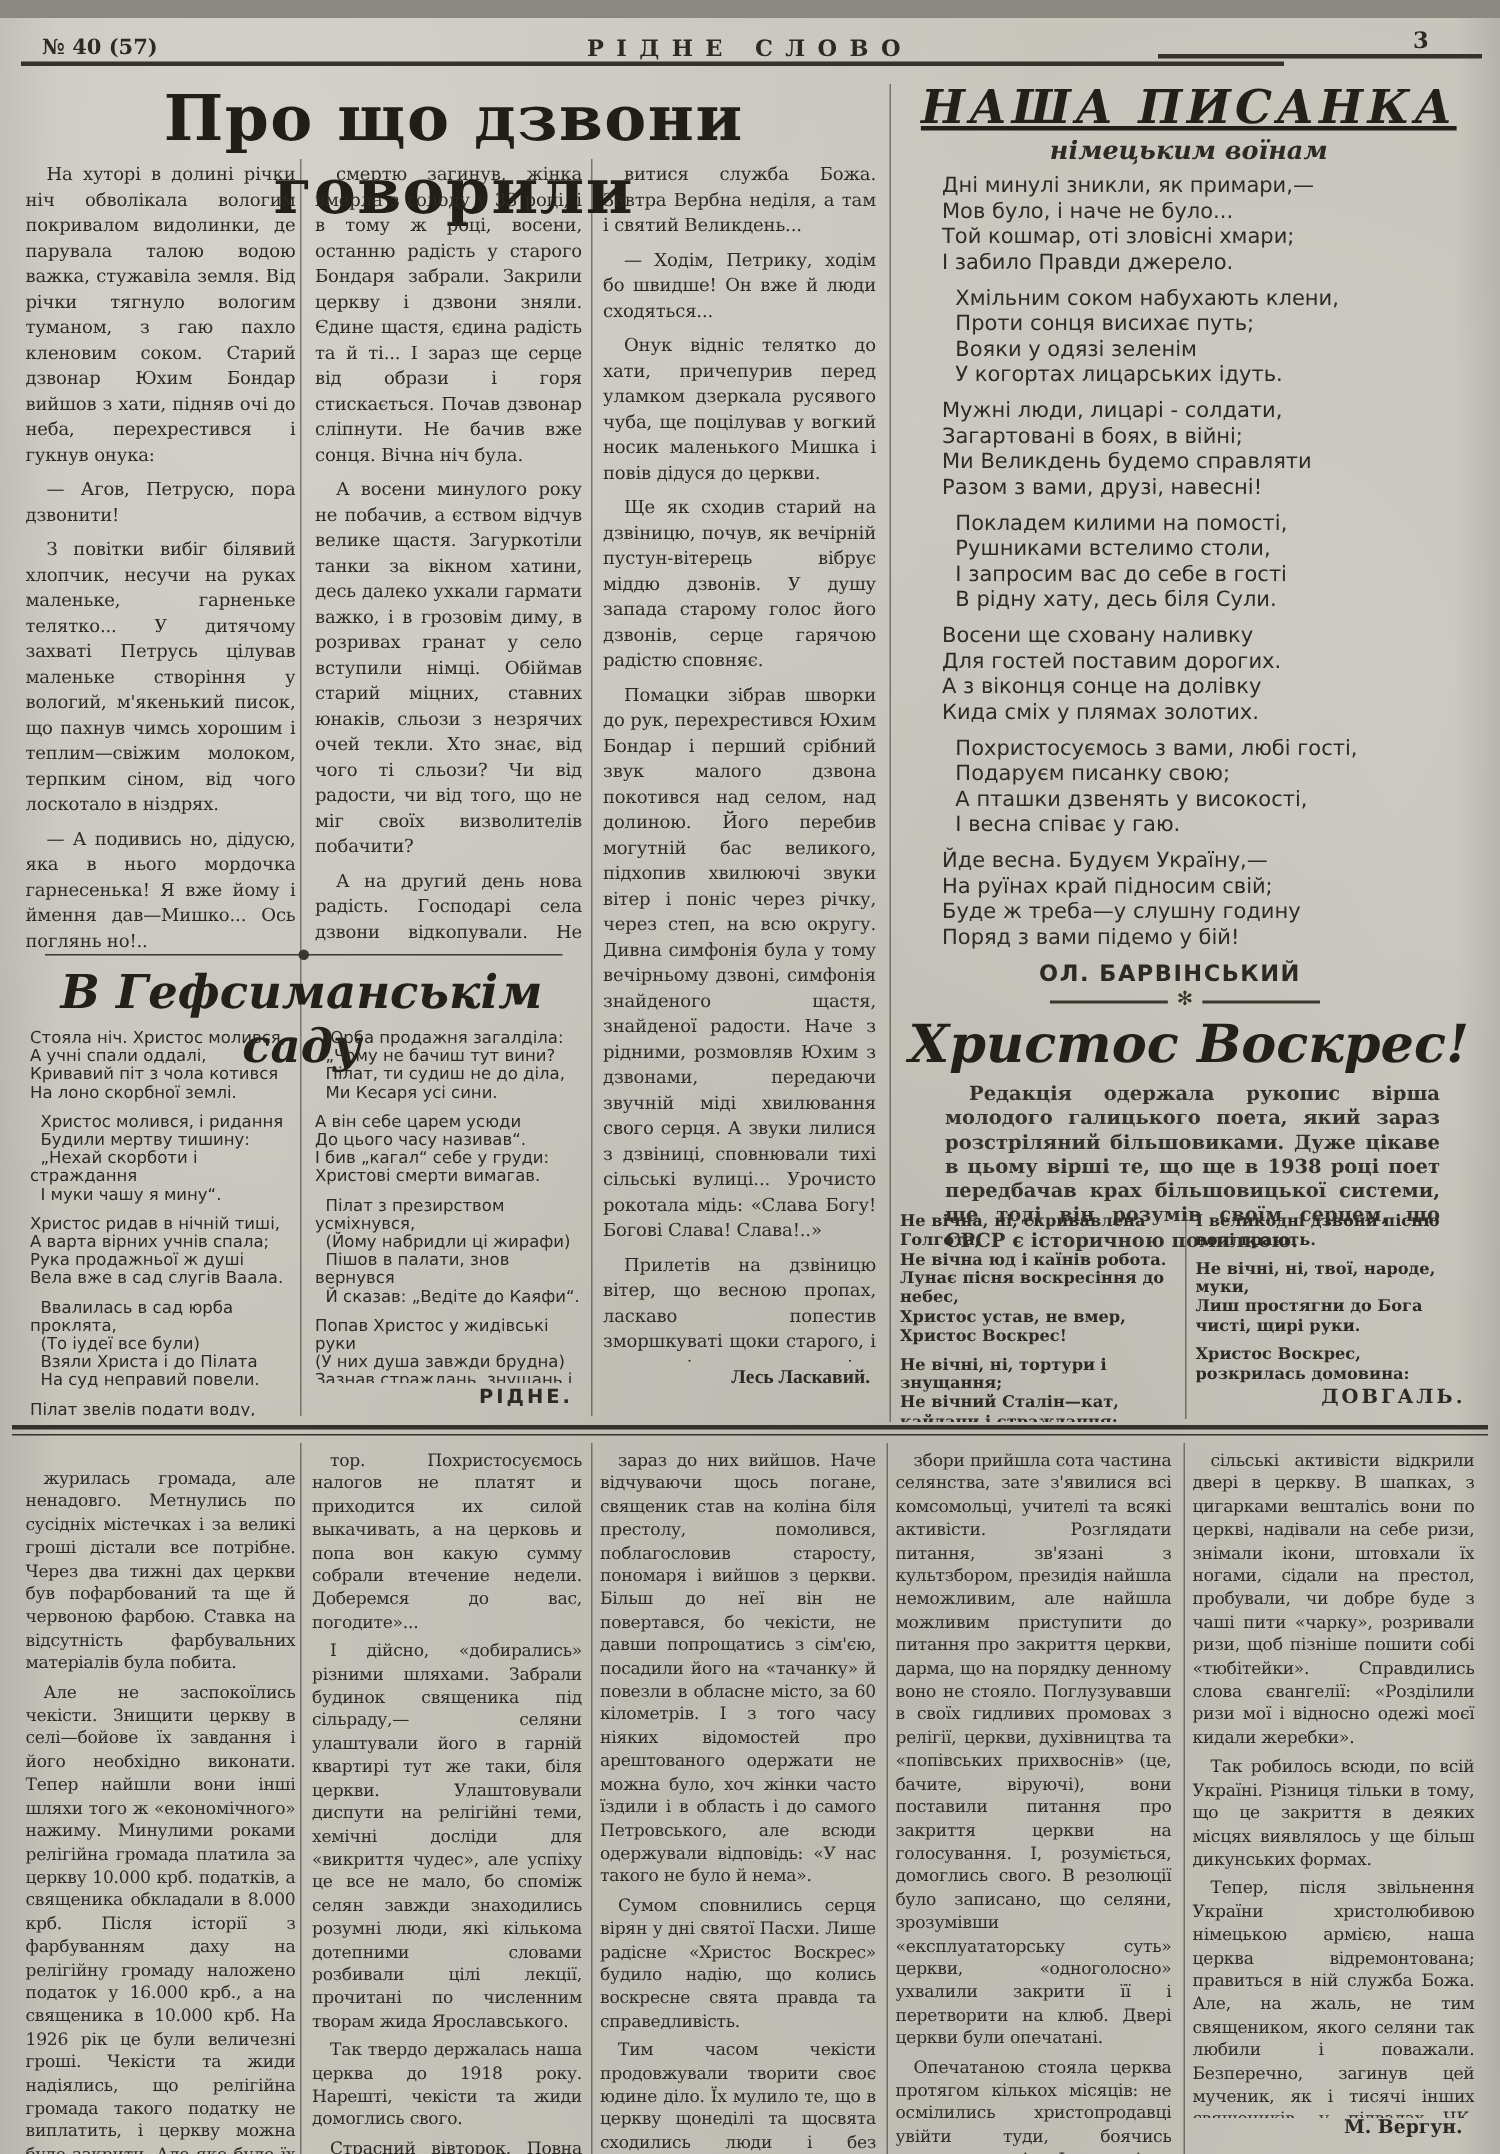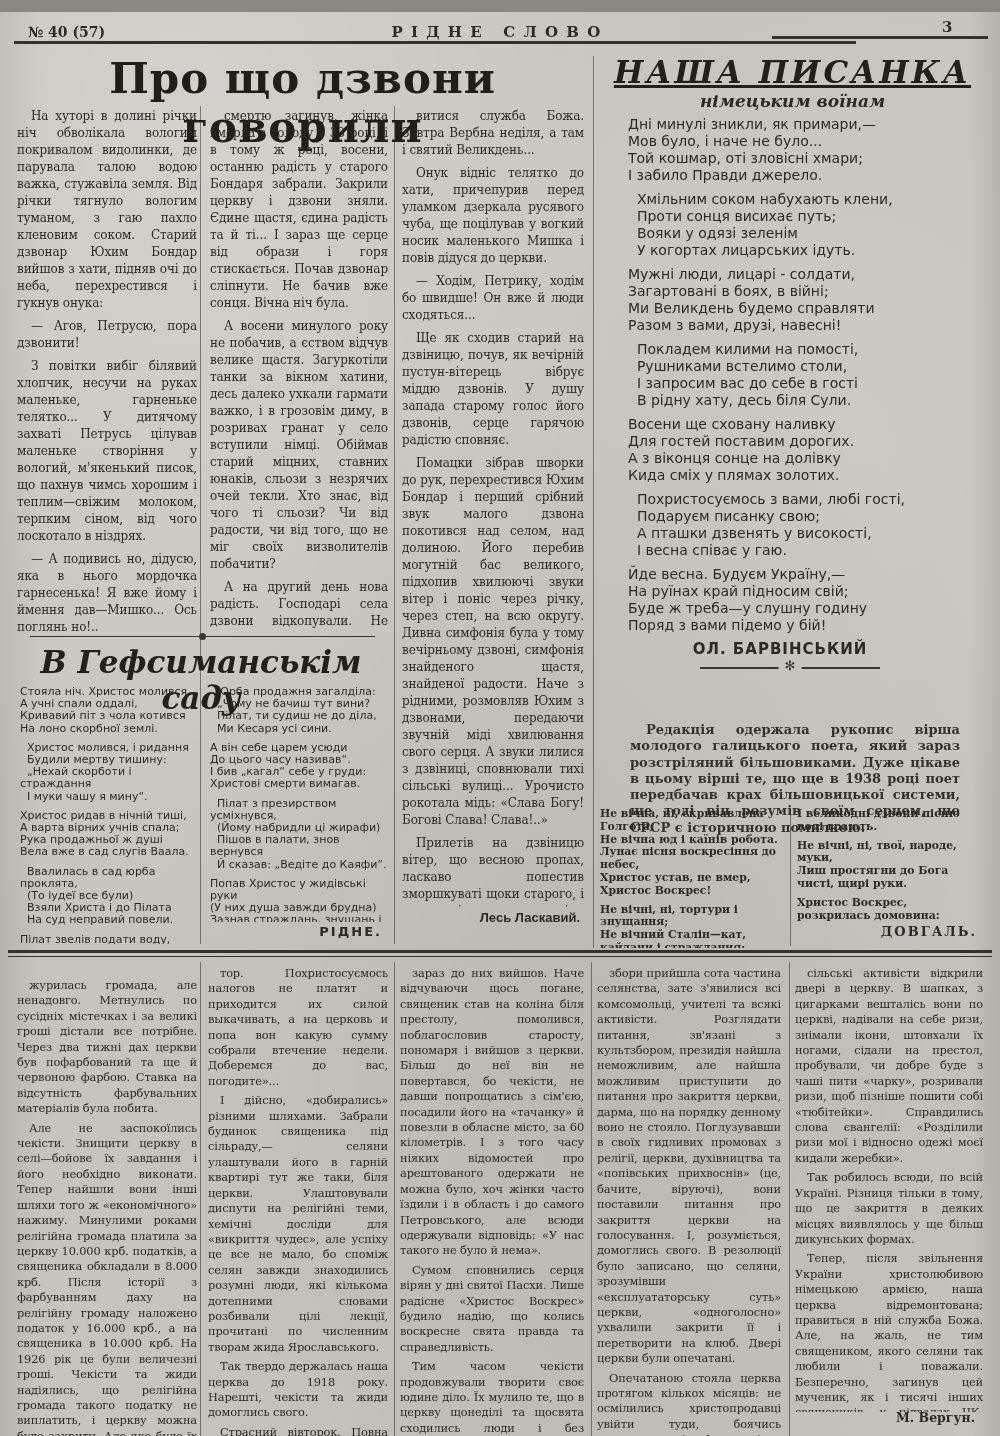--- a/index.html
+++ b/index.html
@@ -20,21 +20,21 @@
   .hdr-page{font-size:15px;font-weight:bold;}
   .rule{background:#35322b;}
   .vrule{position:absolute;width:1px;background:rgba(48,45,38,.55);}
   
   .bells-title{font-size:42px;font-weight:bold;text-align:center;letter-spacing:1px;color:#211e18;margin:0;}
   .body-col{font-size:12px;line-height:17px;text-align:justify;hyphens:auto;overflow:hidden;letter-spacing:-.1px;}
   .body-col p{margin:0 0 6px;text-indent:14px;}
   .small-col{font-size:11.4px;line-height:15.4px;text-align:justify;hyphens:auto;overflow:hidden;letter-spacing:-.15px;}
   .small-col p{margin:0 0 4px;text-indent:12px;}
   .sig{font-weight:bold;text-align:right;}
-  .bells-sig{font-family:Liberation Sans, sans-serif;font-size:13px;}
+  .bells-sig{font-family:Liberation Serif, serif;font-size:13px;}
   
   .divider{position:absolute;height:1px;background:#3a372f;}
   .divider::after{content:"";position:absolute;left:50%;top:-3px;width:7px;height:7px;margin-left:-4px;border-radius:50%;background:#3a372f;}
   .ornament{position:absolute;height:2px;background:#3a372f;}
   .ornament::after{content:"✻";position:absolute;left:50%;top:-9px;transform:translateX(-50%);background:#c7c4bc;padding:0 6px;font-size:13px;color:#35322b;}
   
   .geth-title{font-style:italic;font-weight:bold;font-size:31px;text-align:center;margin:0;color:#232019;}
   .poem{white-space:pre-wrap;}
   .geth{font-family:"DejaVu Sans",sans-serif;font-size:11px;line-height:12.2px;overflow:hidden;}
   .geth .gap{height:7px;}
@@ -76,40 +76,41 @@
       <p class="para">З повітки вибіг білявий хлопчик, несучи на руках маленьке, гарненьке телятко... У дитячому захваті Петрусь цілував маленьке створіння у вологий, м'якенький писок, що пахнув чимсь хорошим і теплим—свіжим молоком, терпким сіном, від чого лоскотало в ніздрях.</p>
       <p class="para">— А подивись но, дідусю, яка в нього мордочка гарнесенька! Я вже йому і ймення дав—Мишко... Ось поглянь но!..</p>
     </div>
   <div class="abs body-col" style="left:210px;top:96px;width:178px;height:524px;">
       <p class="para">смертю загинув, жінка вмерла з голоду у 33 році, і в тому ж році, восени, останню радість у старого Бондаря забрали. Закрили церкву і дзвони зняли. Єдине щастя, єдина радість та й ті... І зараз ще серце від образи і горя стискається. Почав дзвонар сліпнути. Не бачив вже сонця. Вічна ніч була.</p>
       <p class="para">А восени минулого року не побачив, а єством відчув велике щастя. Загуркотіли танки за вікном хатини, десь далеко ухкали гармати важко, і в грозовім диму, в розривах гранат у село вступили німці. Обіймав старий міцних, ставних юнаків, сльози з незрячих очей текли. Хто знає, від чого ті сльози? Чи від радости, чи від того, що не міг своїх визволителів побачити?</p>
       <p class="para">А на другий день нова радість. Господарі села дзвони відкопували. Не дали на поталу безбожникам, заховали в гаю під березою... Так і не знайшли у 33 році тих дзвонів руїнники церкви. І через тиждень освятили церкву; після десятиріч знущань, після десятиріч мороку, сліз і страждань у серці людей знову воскресала радість, знову воскресало загублене щастя.</p>
     </div>
   <div class="abs body-col" style="left:402px;top:96px;width:182px;height:800px;">
       <p class="para">витися служба Божа. Завтра Вербна неділя, а там і святий Великдень...</p>
+      <p class="para">— Ходім, Петрику, ходім бо швидше! Он вже й люди сходяться...</p>
       <p class="para">Онук відніс телятко до хати, причепурив перед уламком дзеркала русявого чуба, ще поцілував у вогкий носик маленького Мишка і повів дідуся до церкви.</p>
-      <p class="para">— Ходім, Петрику, ходім бо швидше! Он вже й люди сходяться...</p>
       <p class="para">Ще як сходив старий на дзвіницю, почув, як вечірній пустун-вітерець вібрує міддю дзвонів. У душу запада старому голос його дзвонів, серце гарячою радістю сповняє.</p>
       <p class="para">Помацки зібрав шворки до рук, перехрестився Юхим Бондар і перший срібний звук малого дзвона покотився над селом, над долиною. Його перебив могутній бас великого, підхопив хвилюючі звуки вітер і поніс через річку, через степ, на всю округу. Дивна симфонія була у тому вечірньому дзвоні, симфонія знайденого щастя, знайденої радости. Наче з рідними, розмовляв Юхим з дзвонами, передаючи звучній міді хвилювання свого серця. А звуки лилися з дзвіниці, сповнювали тихі сільські вулиці... Урочисто рокотала мідь: «Слава Богу! Богові Слава! Слава!..»</p>
       <p class="para">Прилетів на дзвіницю вітер, що весною пропах, ласкаво попестив зморшкуваті щоки старого, і нужденні вуста шепотіли молитви, яких він знав багато, багато...</p>
     </div>
   <div class="abs sig bells-sig" style="left:402px;top:898px;width:178px;">Лесь Ласкавий.</div>
 
   <div class="divider" style="left:30px;top:624px;width:345px;"></div>
   <h2 class="abs geth-title" style="left:15px;top:632px;width:372px;">В Гефсиманськім саду</h2>
   <div class="abs poem geth" style="left:20px;top:674px;width:178px;height:258px;"><div class="pline">Стояла ніч. Христос молився,</div><div class="pline">А учні спали оддалі,</div><div class="pline">Кривавий піт з чола котився</div><div class="pline">На лоно скорбної землі.</div><div class="pline gap"></div><div class="pline">  Христос молився, і ридання</div><div class="pline">  Будили мертву тишину:</div><div class="pline">  „Нехай скорботи і страждання</div><div class="pline">  І муки чашу я мину“.</div><div class="pline gap"></div><div class="pline">Христос ридав в нічній тиші,</div><div class="pline">А варта вірних учнів спала;</div><div class="pline">Рука продажньої ж душі</div><div class="pline">Вела вже в сад слугів Ваала.</div><div class="pline gap"></div><div class="pline">  Ввалилась в сад юрба проклята,</div><div class="pline">  (То іудеї все були)</div><div class="pline">  Взяли Христа і до Пілата</div><div class="pline">  На суд неправий повели.</div><div class="pline gap"></div><div class="pline">Пілат звелів подати воду,</div></div>
   <div class="abs poem geth" style="left:210px;top:674px;width:178px;height:236px;"><div class="pline">  Юрба продажня загалділа:</div><div class="pline">  „Чому не бачиш тут вини?</div><div class="pline">  Пілат, ти судиш не до діла,</div><div class="pline">  Ми Кесаря усі сини.</div><div class="pline gap"></div><div class="pline">А він себе царем усюди</div><div class="pline">До цього часу називав“.</div><div class="pline">І бив „кагал“ себе у груди:</div><div class="pline">Христові смерти вимагав.</div><div class="pline gap"></div><div class="pline">  Пілат з презирством усміхнувся,</div><div class="pline">  (Йому набридли ці жирафи)</div><div class="pline">  Пішов в палати, знов вернувся</div><div class="pline">  Й сказав: „Ведіте до Каяфи“.</div><div class="pline gap"></div><div class="pline">Попав Христос у жидівські руки</div><div class="pline">(У них душа завжди брудна)</div><div class="pline">Зазнав страждань, знущань і муки</div></div>
   <div class="abs sig geth-sig" style="left:210px;top:912px;width:172px;">РІДНЕ.</div>
 
   <h2 class="abs pys-title" style="left:600px;top:42px;width:385px;">НАША ПИСАНКА</h2>
   <div class="abs pys-sub" style="left:600px;top:79px;width:385px;">німецьким воїнам</div>
   <div class="abs poem pys" style="left:628px;top:104px;width:352px;"><div class="pline">Дні минулі зникли, як примари,—</div><div class="pline">Мов було, і наче не було...</div><div class="pline">Той кошмар, оті зловісні хмари;</div><div class="pline">І забило Правди джерело.</div><div class="pline gap"></div><div class="pline">  Хмільним соком набухають клени,</div><div class="pline">  Проти сонця висихає путь;</div><div class="pline">  Вояки у одязі зеленім</div><div class="pline">  У когортах лицарських ідуть.</div><div class="pline gap"></div><div class="pline">Мужні люди, лицарі - солдати,</div><div class="pline">Загартовані в боях, в війні;</div><div class="pline">Ми Великдень будемо справляти</div><div class="pline">Разом з вами, друзі, навесні!</div><div class="pline gap"></div><div class="pline">  Покладем килими на помості,</div><div class="pline">  Рушниками встелимо столи,</div><div class="pline">  І запросим вас до себе в гості</div><div class="pline">  В рідну хату, десь біля Сули.</div><div class="pline gap"></div><div class="pline">Восени ще сховану наливку</div><div class="pline">Для гостей поставим дорогих.</div><div class="pline">А з віконця сонце на долівку</div><div class="pline">Кида сміх у плямах золотих.</div><div class="pline gap"></div><div class="pline">  Похристосуємось з вами, любі гості,</div><div class="pline">  Подаруєм писанку свою;</div><div class="pline">  А пташки дзвенять у високості,</div><div class="pline">  І весна співає у гаю.</div><div class="pline gap"></div><div class="pline">Йде весна. Будуєм Україну,—</div><div class="pline">На руїнах край підносим свій;</div><div class="pline">Буде ж треба—у слушну годину</div><div class="pline">Поряд з вами підемо у бій!</div></div>
   <div class="abs sig pys-sig" style="left:600px;top:628px;width:360px;text-align:center;">ОЛ. БАРВІНСЬКИЙ</div>
   <div class="ornament" style="left:700px;top:655px;width:180px;"></div>
 
+  <h2 class="abs kv-title" style="left:600px;top:664px;width:385px;">Христос Воскрес!</h2>
   <p class="abs kv-intro" style="left:630px;top:710px;width:330px;">Редакція одержала рукопис вірша молодого галицького поета, який зараз розстріляний більшовиками. Дуже цікаве в цьому вірші те, що ще в 1938 році поет передбачав крах більшовицької системи, ще тоді він розумів своїм серцем, що СРСР є історичною помилкою.</p>
   <div class="vrule" style="left:790px;top:796px;height:138px;"></div>
   <div class="abs poem kv-verse" style="left:600px;top:796px;width:184px;height:140px;"><div class="pline">Не вічна, ні, скривавлена Голгота,</div><div class="pline">Не вічна юд і каїнів робота.</div><div class="pline">Лунає пісня воскресіння до небес,</div><div class="pline">Христос устав, не вмер, Христос Воскрес!</div><div class="pline gap"></div><div class="pline">Не вічні, ні, тортури і знущання;</div><div class="pline">Не вічний Сталін—кат, кайдани і страждання;</div></div>
   <div class="abs poem kv-verse" style="left:797px;top:796px;width:186px;height:118px;"><div class="pline">І великодні дзвони пісню волі грають.</div><div class="pline gap"></div><div class="pline">Не вічні, ні, твої, народе, муки,</div><div class="pline">Лиш простягни до Бога чисті, щирі руки.</div><div class="pline gap"></div><div class="pline">Христос Воскрес, розкрилась домовина:</div><div class="pline gap"></div></div>
   <div class="abs sig kv-sig" style="left:797px;top:912px;width:180px;">ДОВГАЛЬ.</div>
 
   <div class="abs rule" style="left:8px;top:938px;width:984px;height:3px;"></div>
   <div class="abs rule" style="left:8px;top:944px;width:984px;height:1px;"></div>
 
   <div class="vrule" style="left:200px;top:950px;height:478px;"></div>

